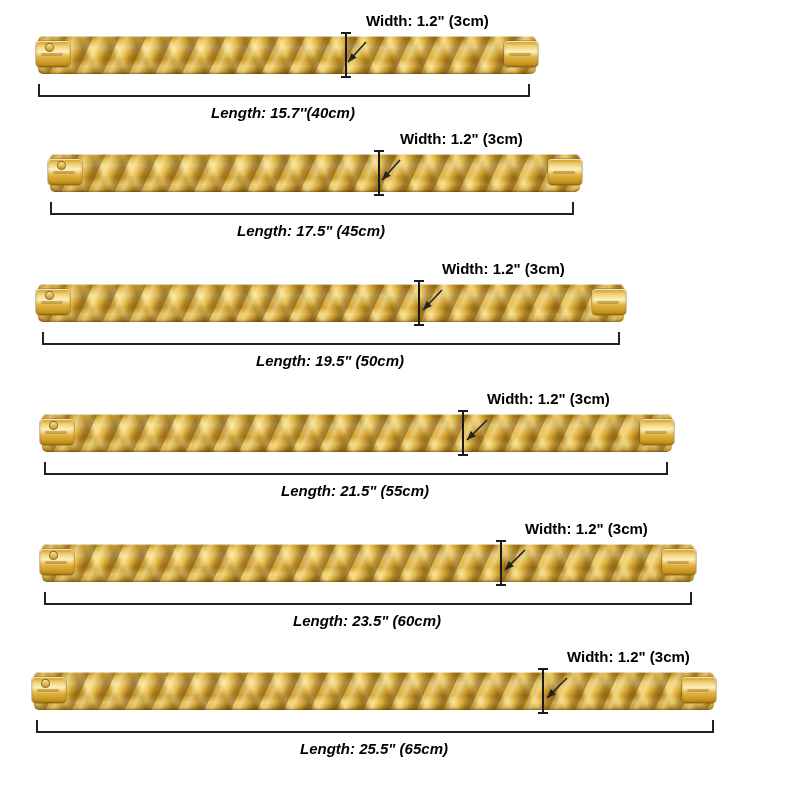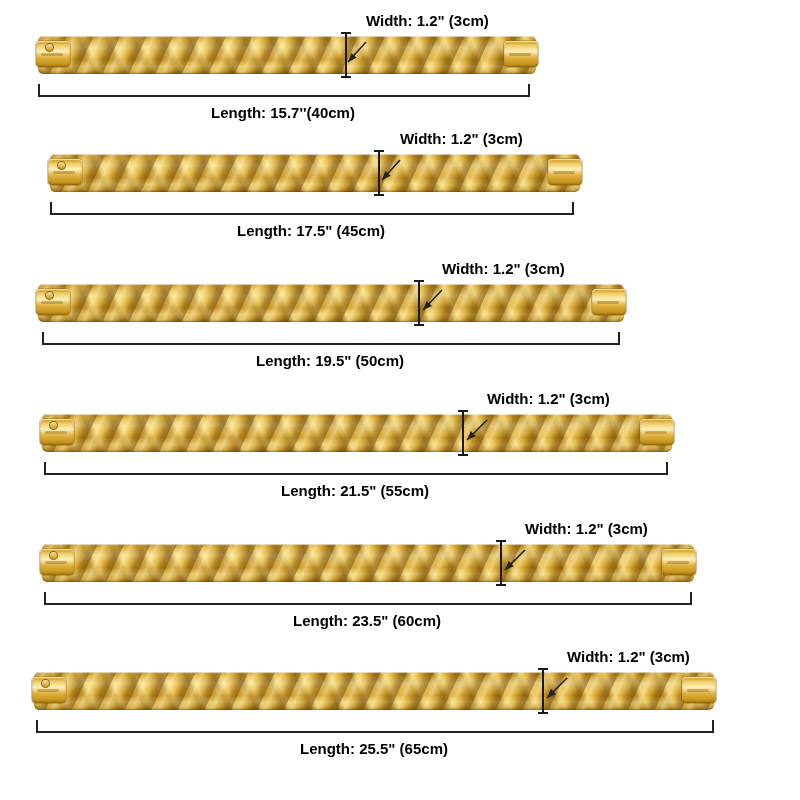--- a/index.html
+++ b/index.html
@@ -146,20 +146,21 @@
     height: 13px;
     background: #222;
   }
   .len-label {
     position: absolute;
     font-size: 15px;
     font-weight: bold;
     white-space: nowrap;
     color: #000;
     text-align: center;
+    font-style: italic;
   }
 </style>
 </head>
 <body>
 
 <div id="chart">
     <div class="row" style="top: 32px;">
       <div class="chain" style="left: 38px; width: 498px;">
         <div class="chain-body"></div>
         <div class="clasp-left">

